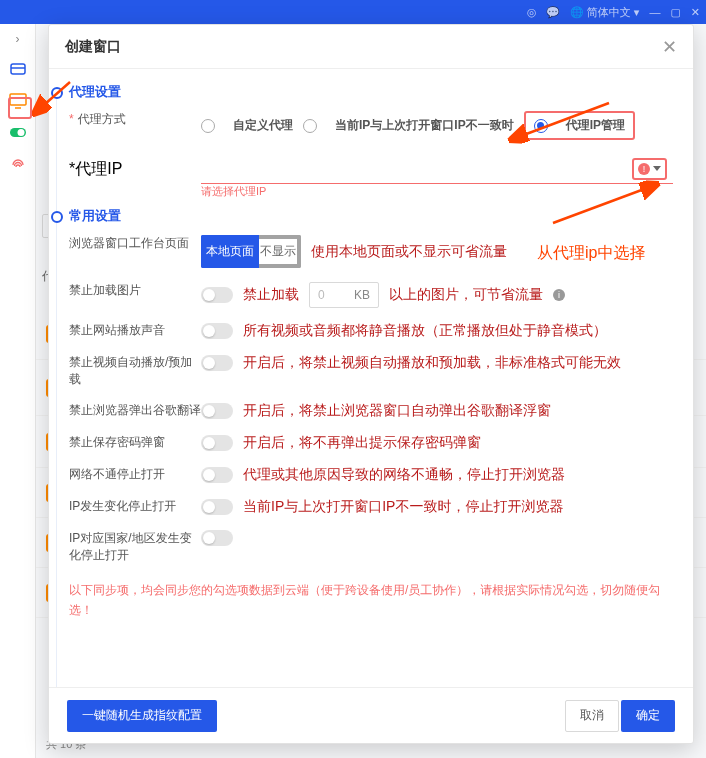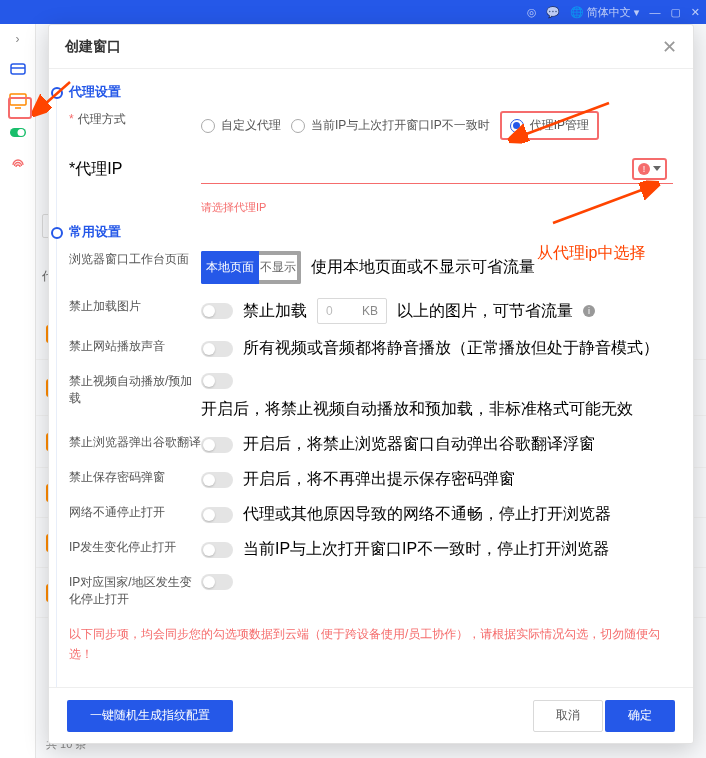--- a/index.html
+++ b/index.html
@@ -30,50 +30,50 @@
 .section-title { color: #2558e8; font-size: 13px; font-weight: 600; margin-bottom: 10px; position: relative; }
 .section-title::before { content: ""; position: absolute; left: -18px; top: 4px; width: 8px; height: 8px; border: 2px solid #2558e8; border-radius: 50%; background: #fff; }
 .vline { position: absolute; left: 7px; top: 26px; bottom: 0; width: 1px; background: #e8eef9; }
 
 .form-row { display: flex; align-items: flex-start; margin-bottom: 14px; font-size: 12px; }
 .form-row .label { width: 132px; color: #555; flex-shrink: 0; }
 .form-row .label .req { color: #f56c6c; margin-right: 4px; }
 .form-row .control { flex: 1; display: flex; align-items: center; gap: 10px; flex-wrap: wrap; }
 
 .radio-group { display: flex; align-items: center; gap: 18px; flex-wrap: wrap; }
-.radio-opt { display: flex; align-items: center; gap: 6px; font-size: 12px; color: #555; cursor: pointer; }
+.radio-opt { display: flex; align-items: center; gap: 18px; font-size: 12px; color: #555; cursor: pointer; font-weight: bold; }
 .radio-outer { width: 14px; height: 14px; border: 1.5px solid #aaa; border-radius: 50%; position: relative; }
 .radio-opt.selected .radio-outer { border-color: #2558e8; }
 .radio-opt.selected .radio-outer::after { content: ""; position: absolute; top: 2px; left: 2px; width: 7px; height: 7px; background: #2558e8; border-radius: 50%; }
 .radio-box.highlight { border: 2px solid #f56c6c; border-radius: 3px; padding: 4px 8px; }
 
 .ipselect-row { display: flex; align-items: center; }
 .ipselect-row .label { width: 132px; }
 .ipselect-row .selbox { flex: 1; height: 30px; border-bottom: 1px solid #f56c6c; display: flex; align-items: center; justify-content: flex-end; padding-right: 6px; }
 .ipselect-wrap { border: 2px solid #f56c6c; border-radius: 3px; padding: 0 4px; margin-left: 6px; display: flex; align-items: center; gap: 3px; height: 22px; }
 .ipselect-wrap .dot { width: 12px; height: 12px; border-radius: 50%; background: #f56c6c; color: #fff; font-size: 9px; display: flex; align-items: center; justify-content: center; }
 .caret { width: 0; height: 0; border-left: 4px solid transparent; border-right: 4px solid transparent; border-top: 5px solid #666; }
-.helper-err { color: #f56c6c; font-size: 11px; margin-left: 132px; margin-top: 16px; margin-bottom: 8px; }
+.helper-err { color: #f56c6c; font-size: 11px; margin-left: 132px; margin-top: 0; margin-bottom: 8px; }
 
 .toggle { width: 32px; height: 16px; background: #e4e4e4; border-radius: 8px; position: relative; cursor: pointer; flex-shrink: 0; }
 .toggle::after { content: ""; position: absolute; left: 2px; top: 2px; width: 12px; height: 12px; background: #fff; border-radius: 50%; box-shadow: 0 1px 2px rgba(0,0,0,0.2); }
-.desc { color: #000000; font-size: 16px; }
+.desc { color: #b91c1c; font-size: 14px; }
 
 .seggroup { display: inline-flex; border-radius: 2px; overflow: hidden; }
 .seggroup .seg { padding: 4px 1px; font-size: 12px; border: 4px solid #a3a3a3; cursor: pointer; color: #666; }
 .seggroup .seg.active { background: #2558e8; color: #fff; border-color: #2558e8; }
 .seggroup .seg:not(:first-child) { border-left: none; }
 
 .kbinput { width: 70px; height: 26px; border: 1px solid #d9d9d9; border-radius: 2px; display: flex; align-items: center; padding: 0 8px; font-size: 12px; color: #bbb; justify-content: space-between; }
 
 .sync-note { color: #f56c6c; font-size: 12px; line-height: 1.7; margin: 16px 0 6px 0; }
 .info-icon { width: 12px; height: 12px; border-radius: 50%; background: #999; color: #fff; font-size: 9px; display: inline-flex; align-items: center; justify-content: center; }
 
 .modal-footer { height: 56px; border-top: 1px solid #eee; display: flex; align-items: center; justify-content: space-between; padding: 0 18px; }
-.btn { height: 32px; padding: 0 22px; border-radius: 2px; font-size: 12px; cursor: pointer; display: inline-flex; align-items: center; border: 1px solid transparent; }
+.btn { height: 32px; padding: 0 14px; border-radius: 2px; font-size: 12px; cursor: pointer; display: inline-flex; align-items: center; border: 1px solid transparent; }
 .btn-primary { background: #2558e8; color: #fff; }
 .btn-default { background: #fff; color: #555; border-color: #d9d9d9; }
 .footer-right { display: flex; gap: 2px; }
 
 
 .arrow { position: absolute; stroke: #f40; fill: none; stroke-width: 2.5; }
 .annot { position: absolute; color: #f40; font-size: 16px; font-weight: 500; }
 .redbox { border: 2px solid #f56c6c; border-radius: 3px; position: absolute; }
 </style>
 </head>

